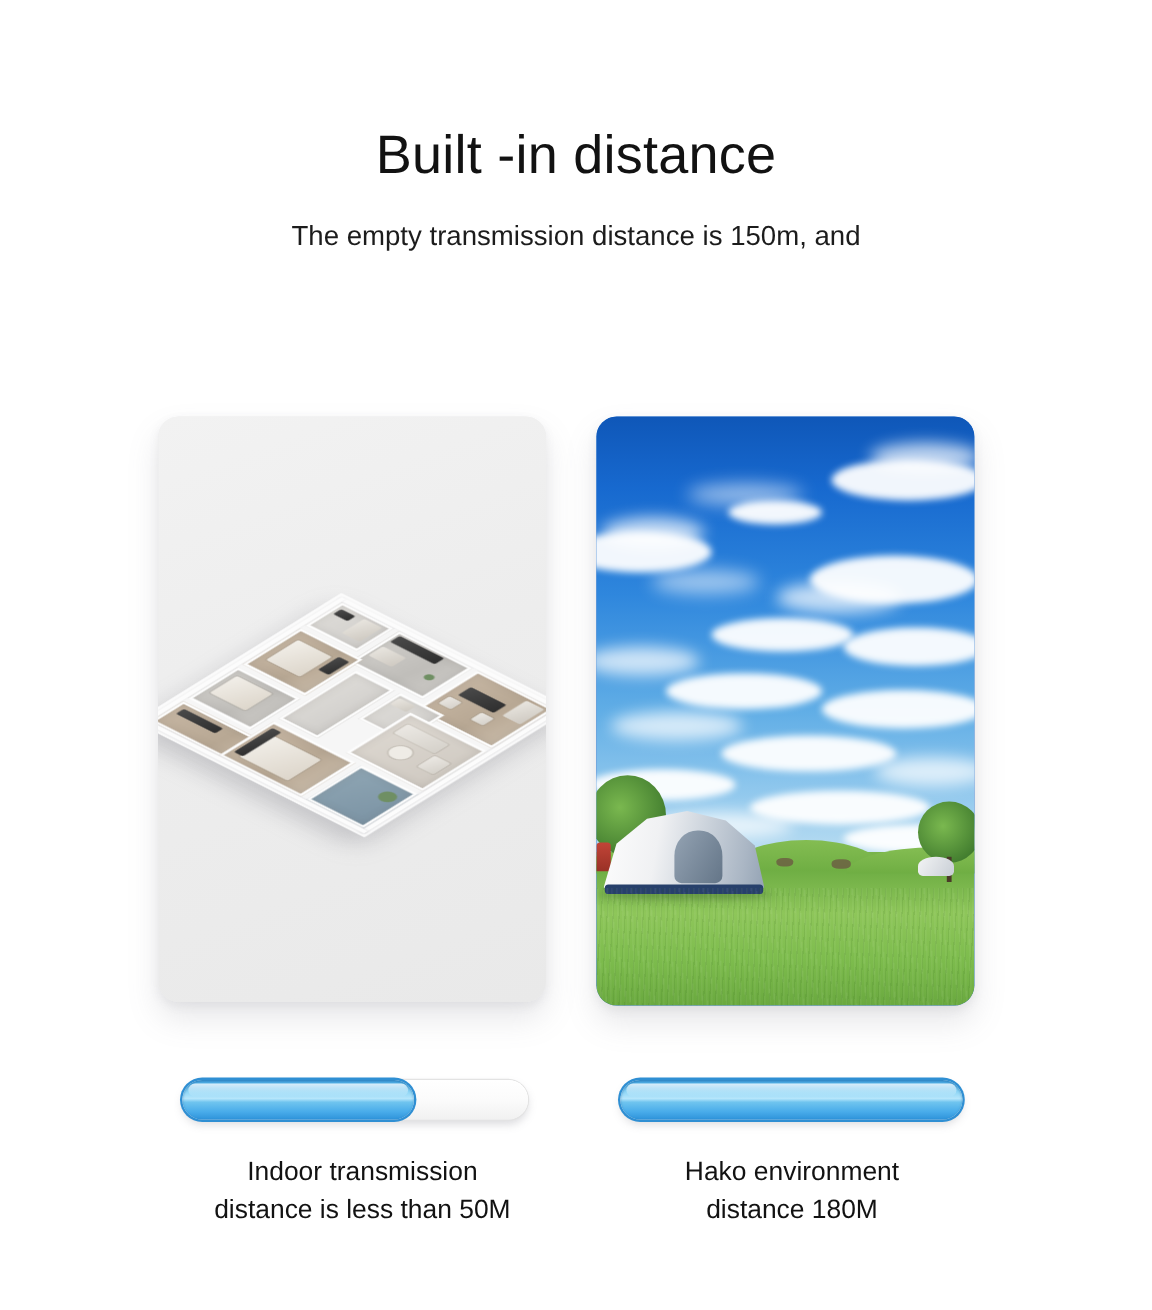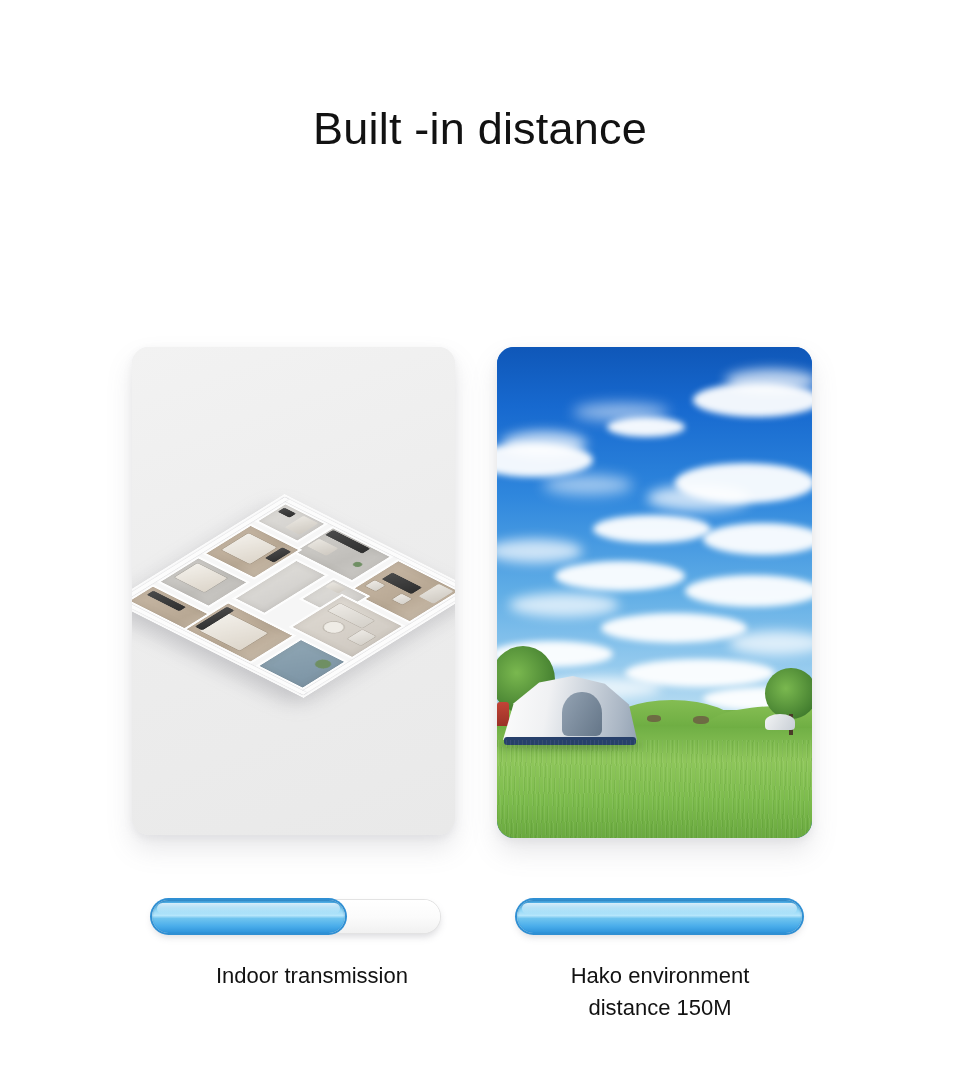--- a/index.html
+++ b/index.html
@@ -185,32 +185,33 @@
     border-radius:9px;
     background:linear-gradient(180deg, rgba(255,255,255,.78), rgba(255,255,255,0));
   }
 
   
   .captions { position:absolute; top:960px; left:0; width:960px; }
   .caption {
     position:absolute; text-align:center; font-size:22px;
     color:#121212; line-height:1.45; font-weight:400;
   }
-  .cap-left  { left:134px; width:356px; }
+  .cap-left  { left:124px; width:356px; }
   .cap-right { left:500px; width:320px; }
   .caption .line { display:block; }
 </style>
 </head>
 <body>
 
 <div class="page">
 
   <div class="header">
     <h1 class="title">Built -in distance</h1>
     <p class="subtitle">
+      <span class="line">The empty transmission distance is 150m, and</span>
     </p>
   </div>
 
   <div class="cards">
 
     <div class="card card-left">
       <div class="fp-stage">
         <div class="fp-wrap">
           <div class="slab"></div>
 
@@ -341,20 +342,21 @@
     <div class="bar-outer bar-right">
       <div class="track">
         <div class="fill" id="fill-outdoor" style="width: 100%;"></div>
       </div>
     </div>
   </div>
 
   <div class="captions">
     <div class="caption cap-left">
       <span class="line">Indoor transmission</span>
+      <span class="line">distance is less than 50M</span>
     </div>
     <div class="caption cap-right">
       <span class="line">Hako environment</span>
-      <span class="line">distance 150M</span>
+      <span class="line">distance 180M</span>
     </div>
   </div>
 
 </div>
 
 </body></html>

